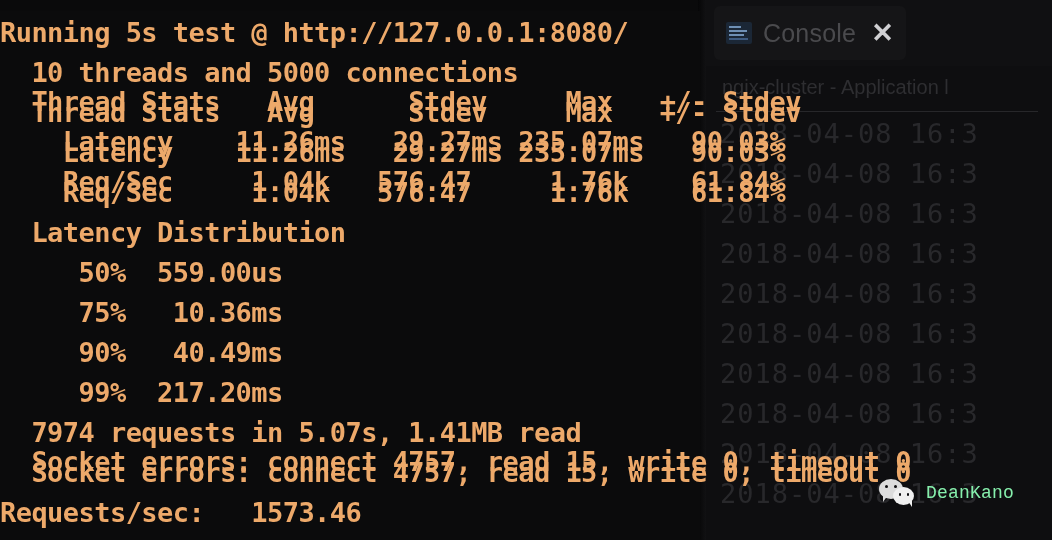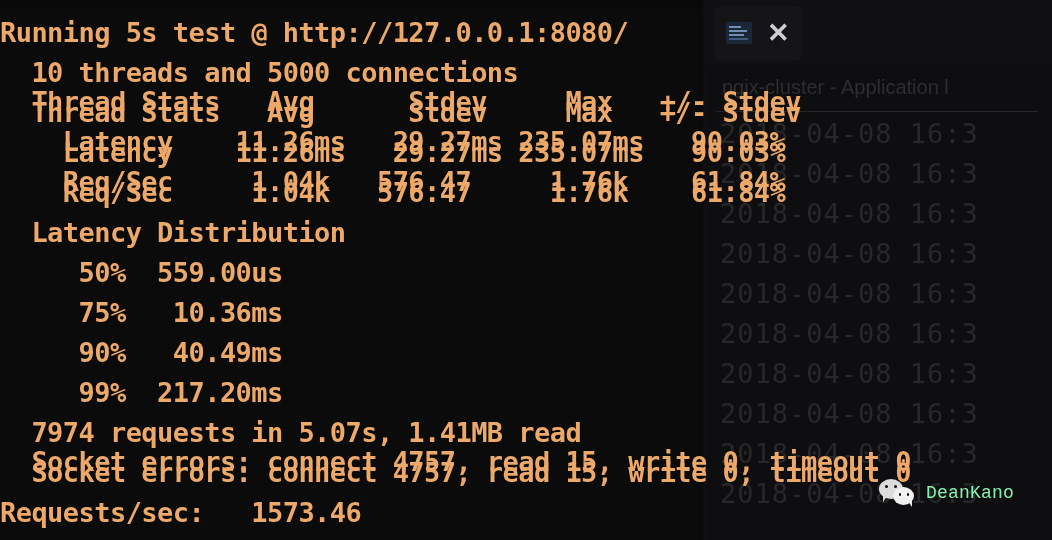--- a/index.html
+++ b/index.html
@@ -265,20 +265,21 @@
 
       <div id="tab-strip">
 
         <div class="tab active">
           <span class="console-icon">
             <i></i>
               <i></i>
               <i></i>
               <i></i>
           </span>
+          <span class="tab-label">Console</span>
           <span class="close-x">✕</span>
         </div>
 
 
       </div>
 
       <div id="log-header">ngix-cluster - Application l</div>
       <div id="log-header-rule"></div>
 
       <div id="log-rows">

